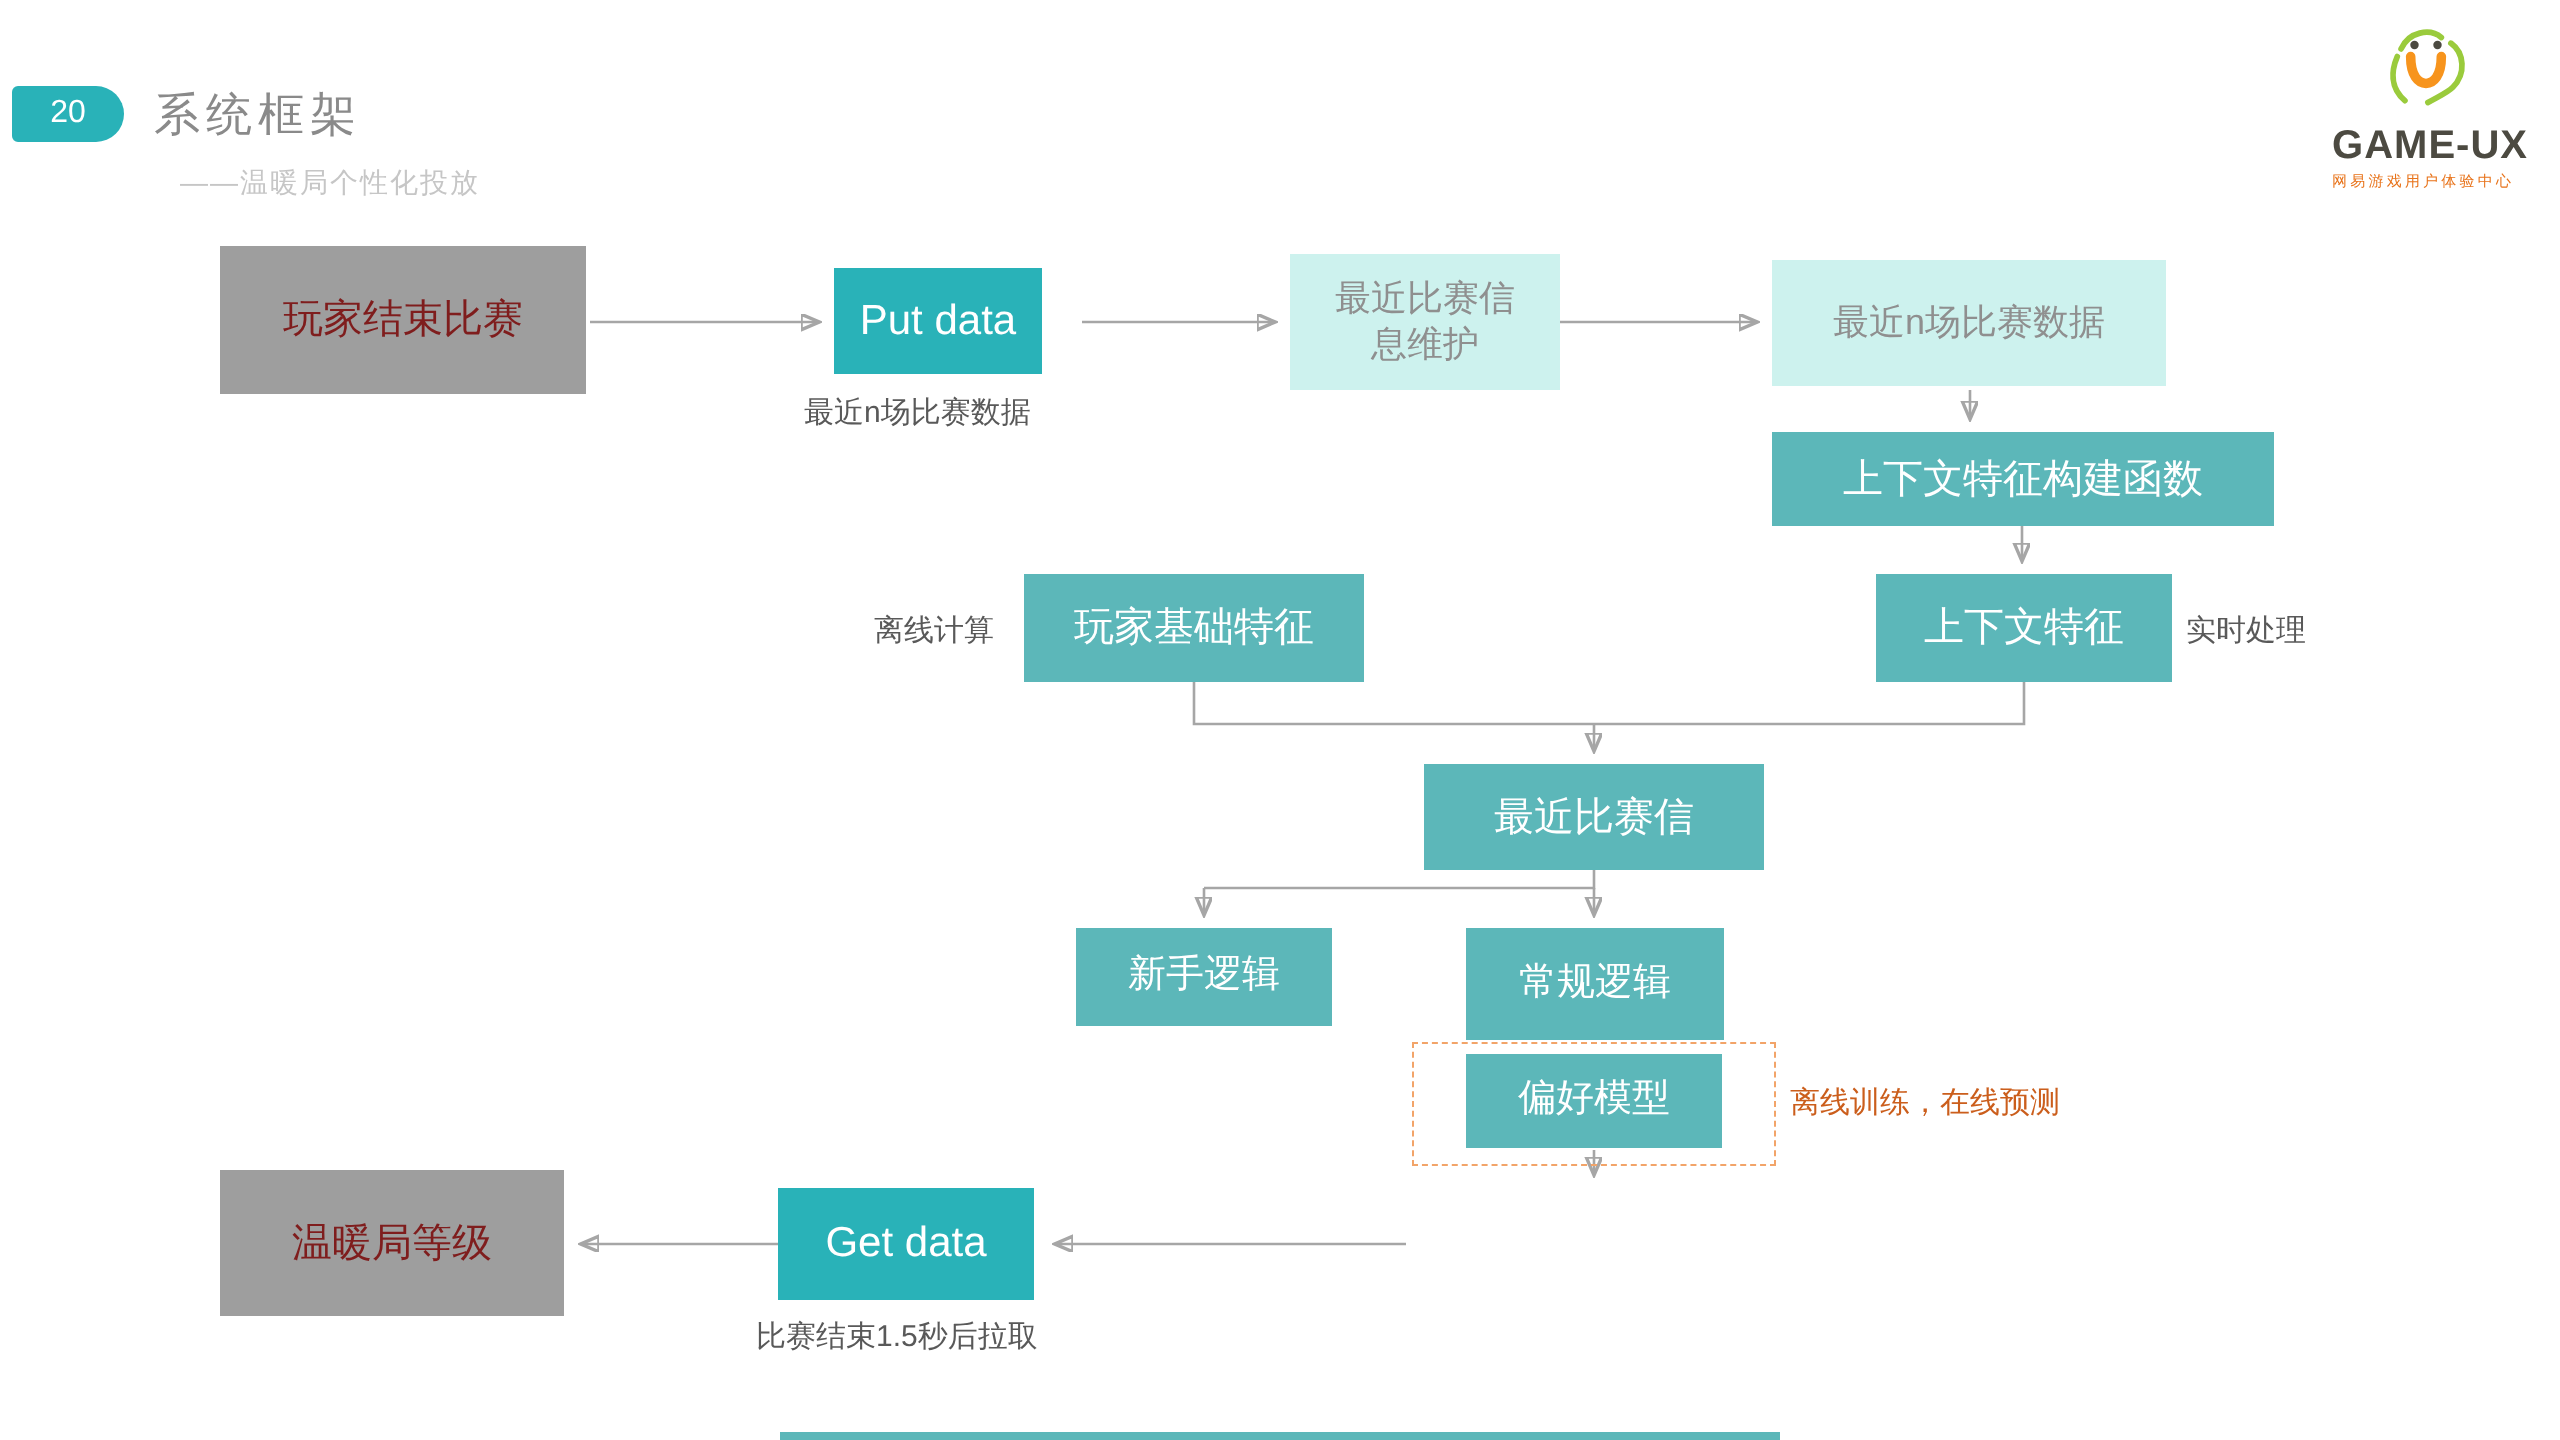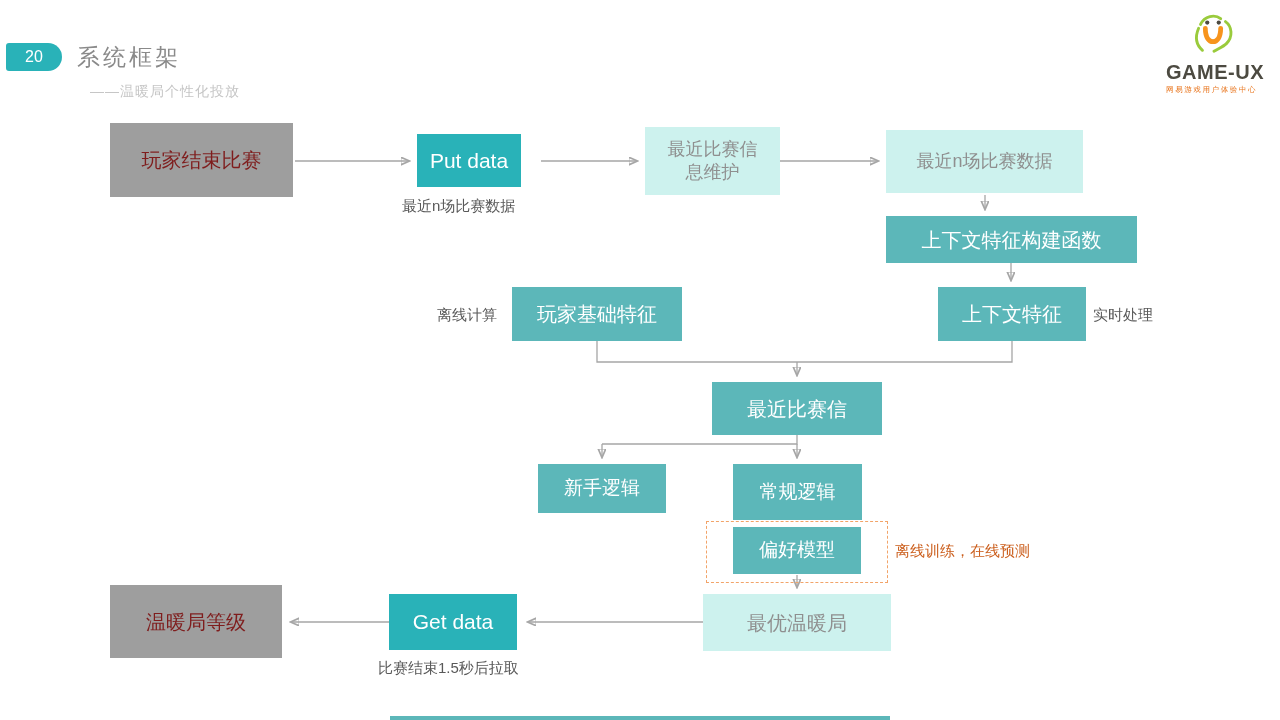--- a/index.html
+++ b/index.html
@@ -115,21 +115,20 @@
   <div class="node teal f19" style="left:538px;top:464px;width:128px;height:49px">新手逻辑</div>
 
   <div class="node teal f19" style="left:733px;top:464px;width:129px;height:56px">常规逻辑</div>
 
   <div class="dashed-frame"></div>
 
   <div class="node teal f19" style="left:733px;top:527px;width:128px;height:47px">偏好模型</div>
 
   <div class="annotation orange-note" style="left:895px;top:542px">离线训练，在线预测</div>
 
-  <div class="node cyan f20" style="left:703px;top:594px;width:188px;height:57px">最优温暖局</div>
 
   <div class="node teal-bright f21" style="left:389px;top:594px;width:128px;height:56px">Get data</div>
 
   <div class="annotation" style="left:378px;top:659px">比赛结束1.5秒后拉取</div>
 
   <div class="node graybox f20" style="left:110px;top:585px;width:172px;height:73px">温暖局等级</div>
 
   <div class="footer-bar"></div>
 </div>
 

